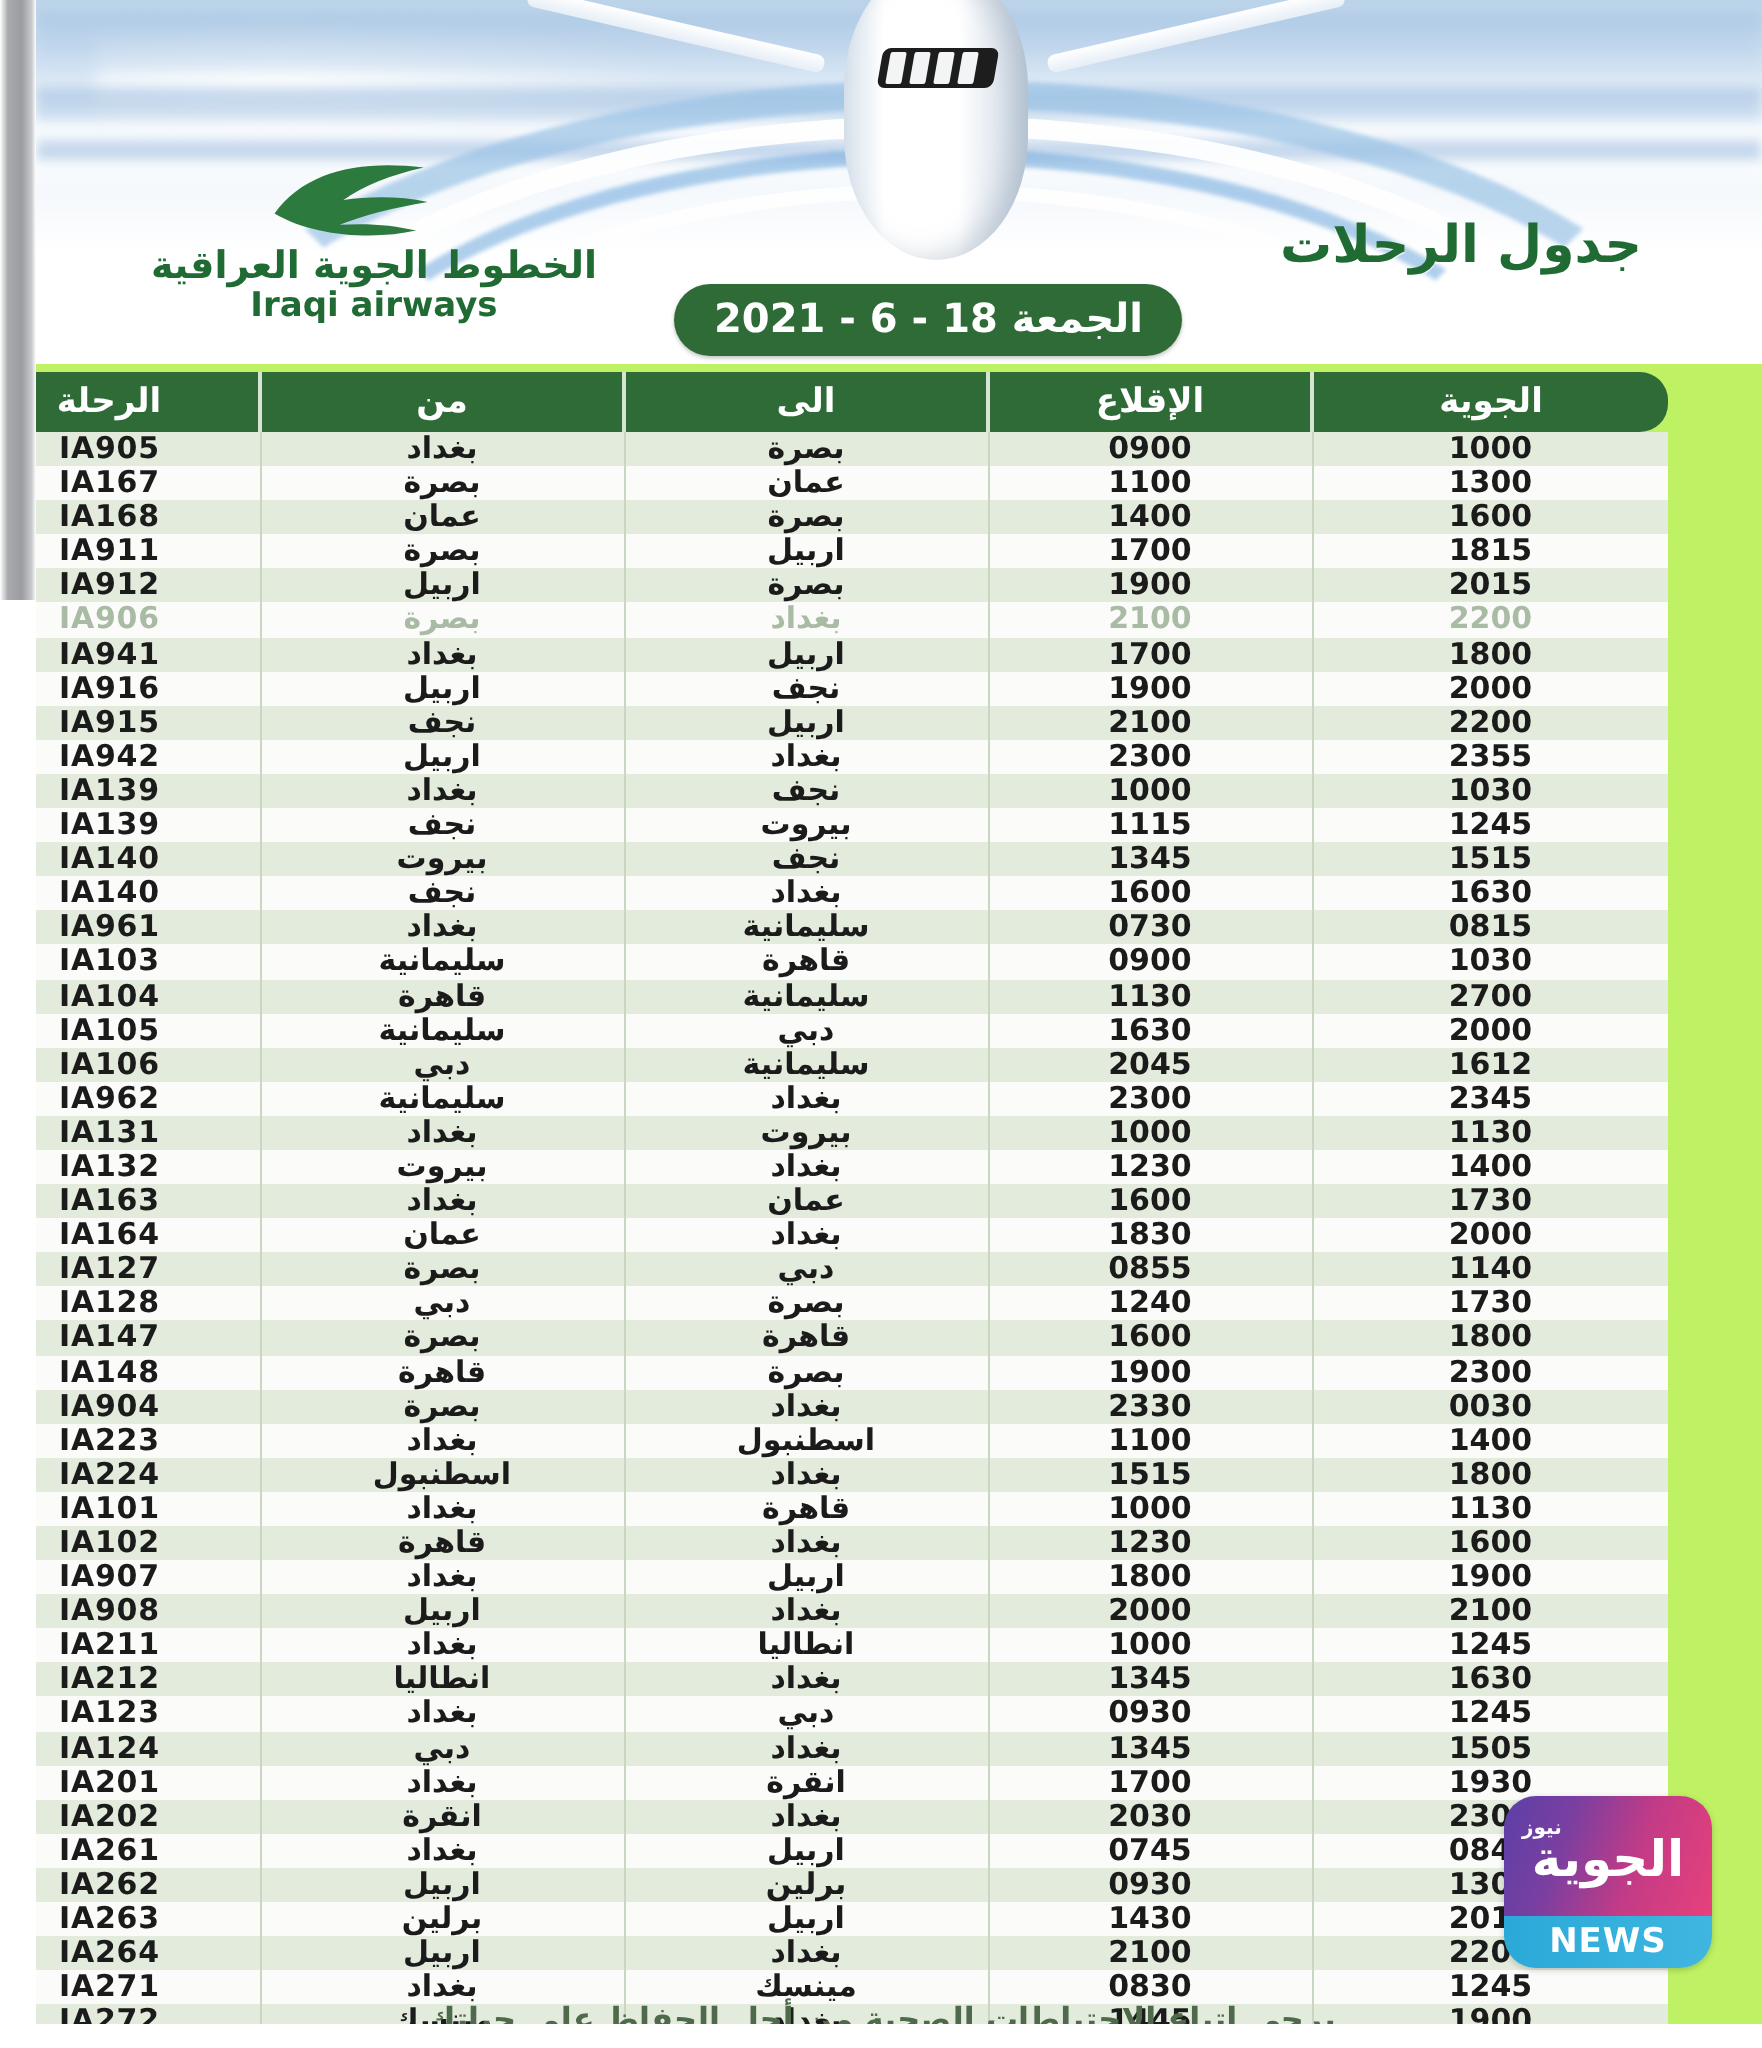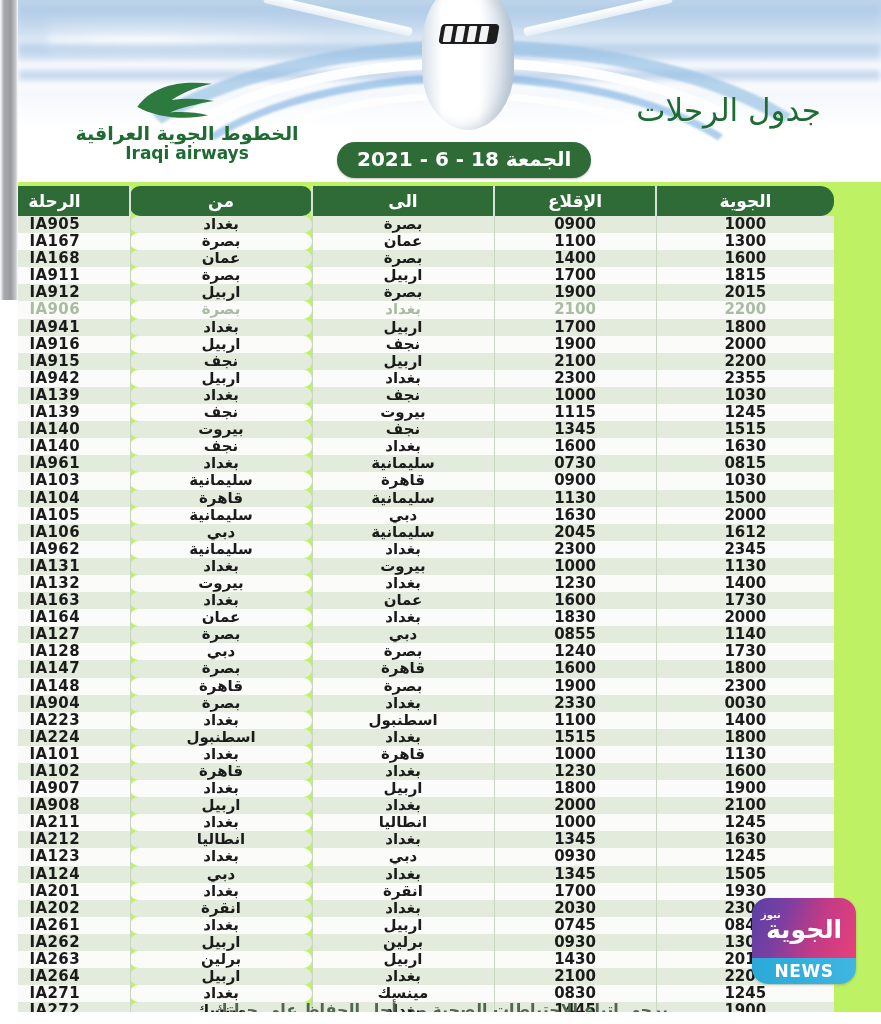--- a/index.html
+++ b/index.html
@@ -147,23 +147,23 @@
     line-height: 1.05;
   }
   .brand-en {
     font-size: 17px; font-weight: 700; color: #1f6b33; letter-spacing: 0px;
     line-height: 1.1;
   }
 
   
   .main-title {
     position: absolute;
-    right: 60px; top: 92px;
-    font-size: 31px;
-    font-weight: 400;
+    right: 60px; top: 108px;
+    font-size: 26px;
+    font-weight: 700;
     color: #1f6b33;
     letter-spacing: -1px;
     z-index: 12;
     text-shadow: 0 1px 0 rgba(255,255,255,.6);
   }
 
   
   .date-pill {
     position: absolute;
     left: 337px; top: 142px;
@@ -219,21 +219,21 @@
     overflow: hidden;
   }
   table.sched tbody td:last-child { border-left: none; }
   table.sched tbody tr:nth-child(odd)  td { background: #e3ebdc; }
   table.sched tbody tr:nth-child(even) td { background: #fbfcf9; }
   table.sched tbody tr.faded td { color: #a9bba4; }
 
   .c-arr   { width: 165px; text-align: center; font-family:"DejaVu Sans","Liberation Sans",sans-serif; }
   .c-dep   { width: 148px; text-align: center; font-family:"DejaVu Sans","Liberation Sans",sans-serif; }
   .c-to    { width: 168px; text-align: center; }
-  .c-from  { width: 168px; text-align: center; border-radius: 10px; }
+  .c-from  { width: 168px; text-align: center; }
   .c-fl    { width: 137px; text-align: center; letter-spacing: .4px; }
 
   
   .footer-note {
     position: absolute;
     left: 0; right: 0;
     top: 1000px;
     text-align: center;
     font-size: 16px;
     font-weight: 700;
@@ -441,21 +441,21 @@
             <td class="c-fl">IA961</td>
           </tr>
           <tr>
             <td class="c-arr">1030</td>
             <td class="c-dep">0900</td>
             <td class="c-to">قاهرة</td>
             <td class="c-from">سليمانية</td>
             <td class="c-fl">IA103</td>
           </tr>
           <tr>
-            <td class="c-arr">1500</td>
+            <td class="c-arr">2700</td>
             <td class="c-dep">1130</td>
             <td class="c-to">سليمانية</td>
             <td class="c-from">قاهرة</td>
             <td class="c-fl">IA104</td>
           </tr>
           <tr>
             <td class="c-arr">2000</td>
             <td class="c-dep">1630</td>
             <td class="c-to">دبي</td>
             <td class="c-from">سليمانية</td>

